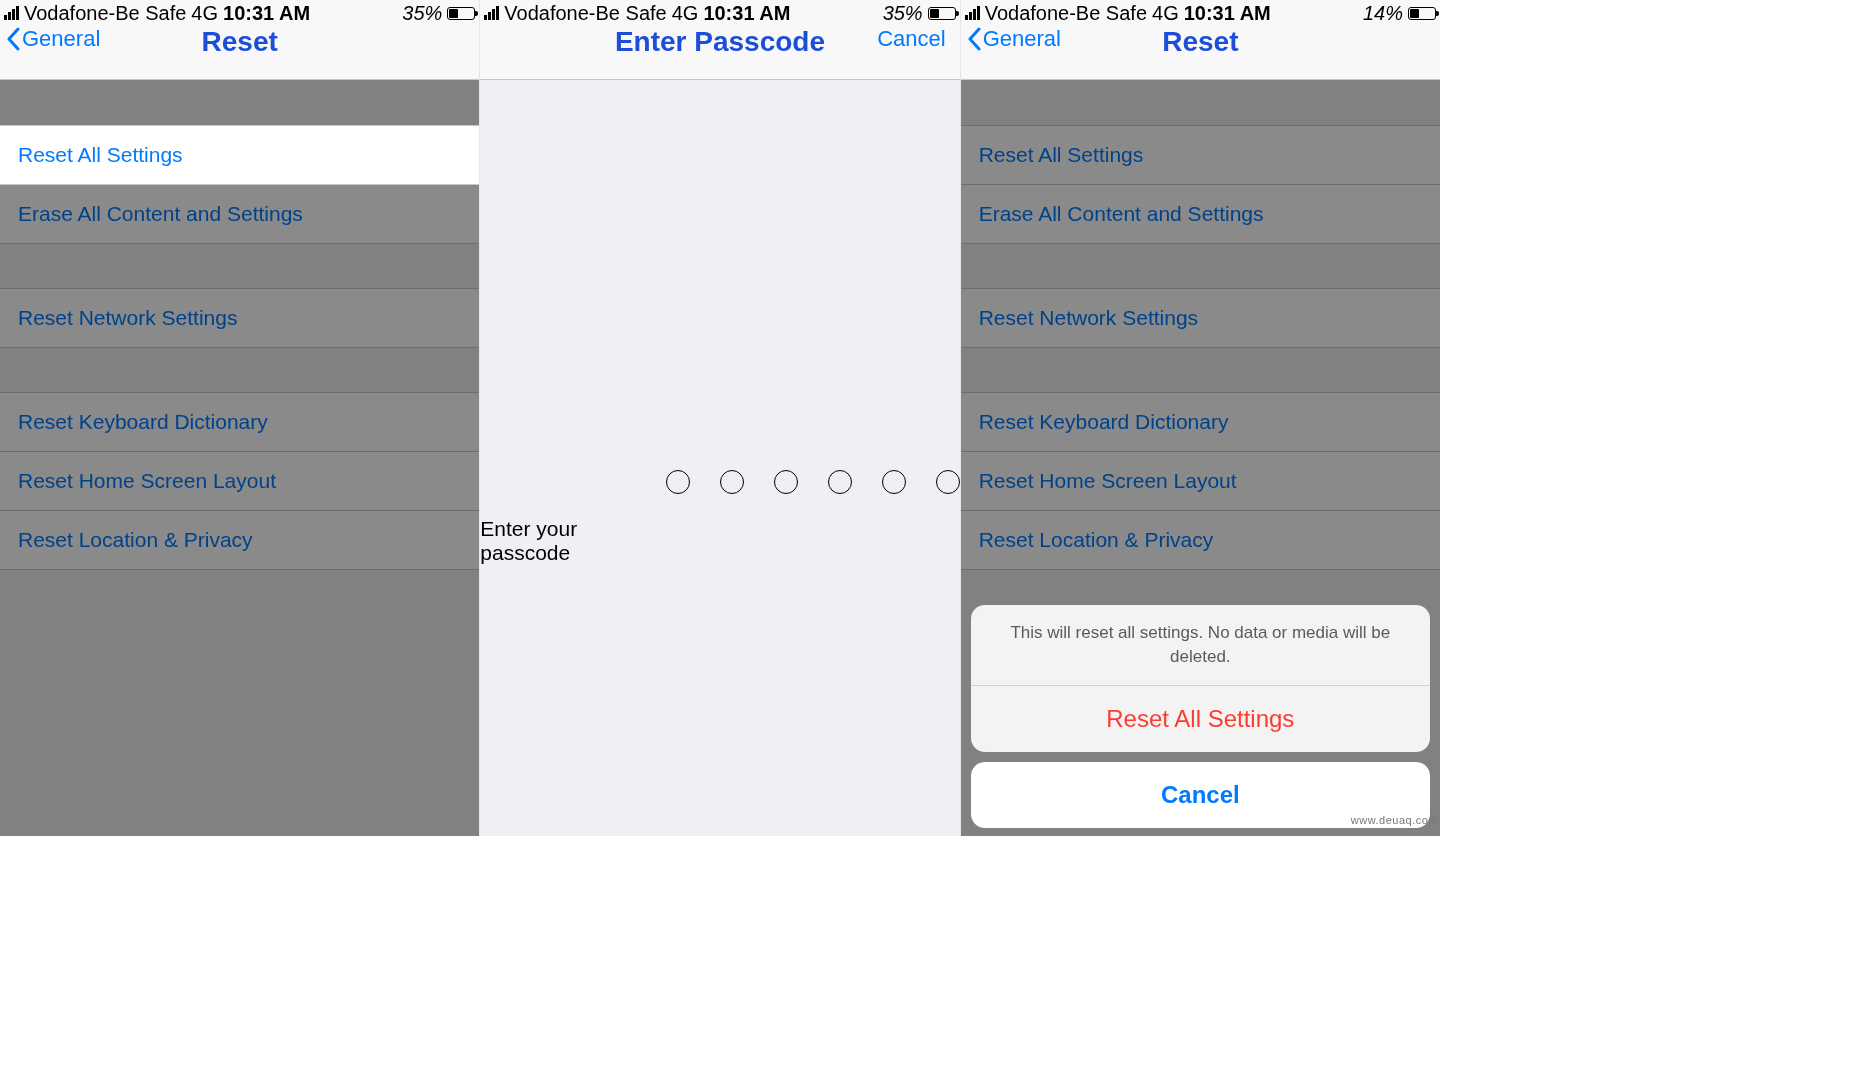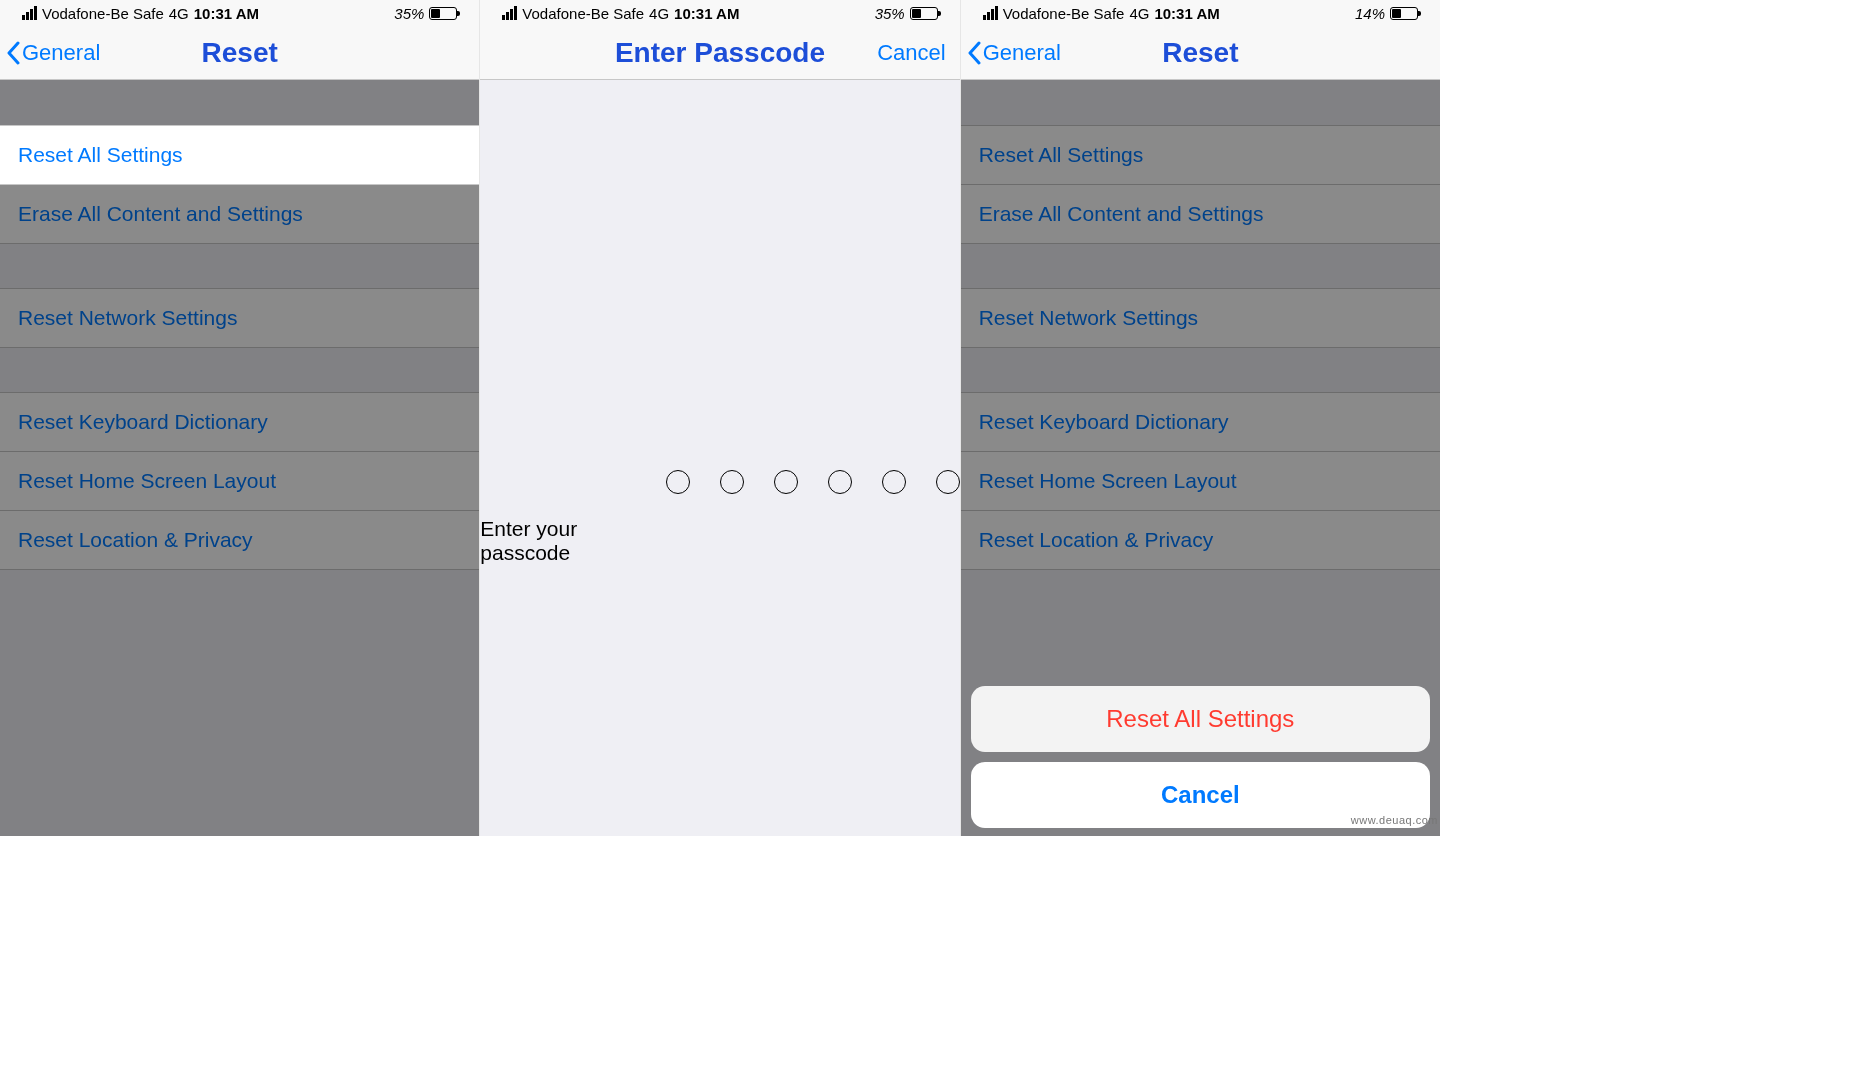--- a/index.html
+++ b/index.html
@@ -27,23 +27,23 @@
       border-right: 1px solid #e6e6e6;
     }
     .phone:last-child { border-right: none; }
 
     
     .status-bar {
       height: 26px;
       display: flex;
       align-items: center;
       justify-content: space-between;
-      padding: 0 22px;
+      padding: 0 4px;
       background: #f8f8f8;
-      font-size: 15px;
+      font-size: 20px;
       color: #000;
       position: relative;
       z-index: 3;
     }
     .status-left { display: flex; align-items: center; gap: 5px; }
     .bars { display: inline-flex; align-items: flex-end; gap: 1px; }
     .bars span { display: inline-block; width: 3px; background: #000; }
     .bars span:nth-child(1){height:5px}
     .bars span:nth-child(2){height:8px}
     .bars span:nth-child(3){height:11px}
@@ -53,21 +53,21 @@
       width: 28px; height: 13px; border: 1px solid #000; border-radius: 3px;
       position: relative; display:inline-block;
     }
     .battery::after { content:""; position:absolute; right:-4px; top:3.5px; width:3px; height:5px; background:#000; border-radius:0 2px 2px 0;}
     .battery .fill { position:absolute; left:1px; top:1px; bottom:1px; width:35%; background:#000; border-radius:1px;}
 
     
     .nav-bar {
       height: 54px;
       display: flex;
-      align-items: center;
+      align-items: flex-start;
       justify-content: center;
       background: #f8f8f8;
       border-bottom: 1px solid #c7c7c7;
       position: relative;
       z-index: 3;
     }
     .nav-title { font-size: 28px; font-weight: 600; color:#1d4ed8; }
     .nav-back {
       position: absolute; left: 6px; display: flex; align-items:center;
       color: #007aff; font-size: 22px; cursor:pointer;
@@ -311,20 +311,21 @@
     </div>
     <div class="cell">
       <span>Reset Home Screen Layout</span>
     </div>
     <div class="cell">
       <span>Reset Location &amp; Privacy</span>
     </div>
 
     <div class="action-sheet">
       <div class="sheet-group">
+        <div class="sheet-msg">This will reset all settings. No data or media will be deleted.</div>
         <div class="sheet-btn destruct">
           <span>Reset All Settings</span>
         </div>
       </div>
       <div class="sheet-cancel">
         <span>Cancel</span>
       </div>
     </div>
 
     <div class="watermark">www.deuaq.com</div>

